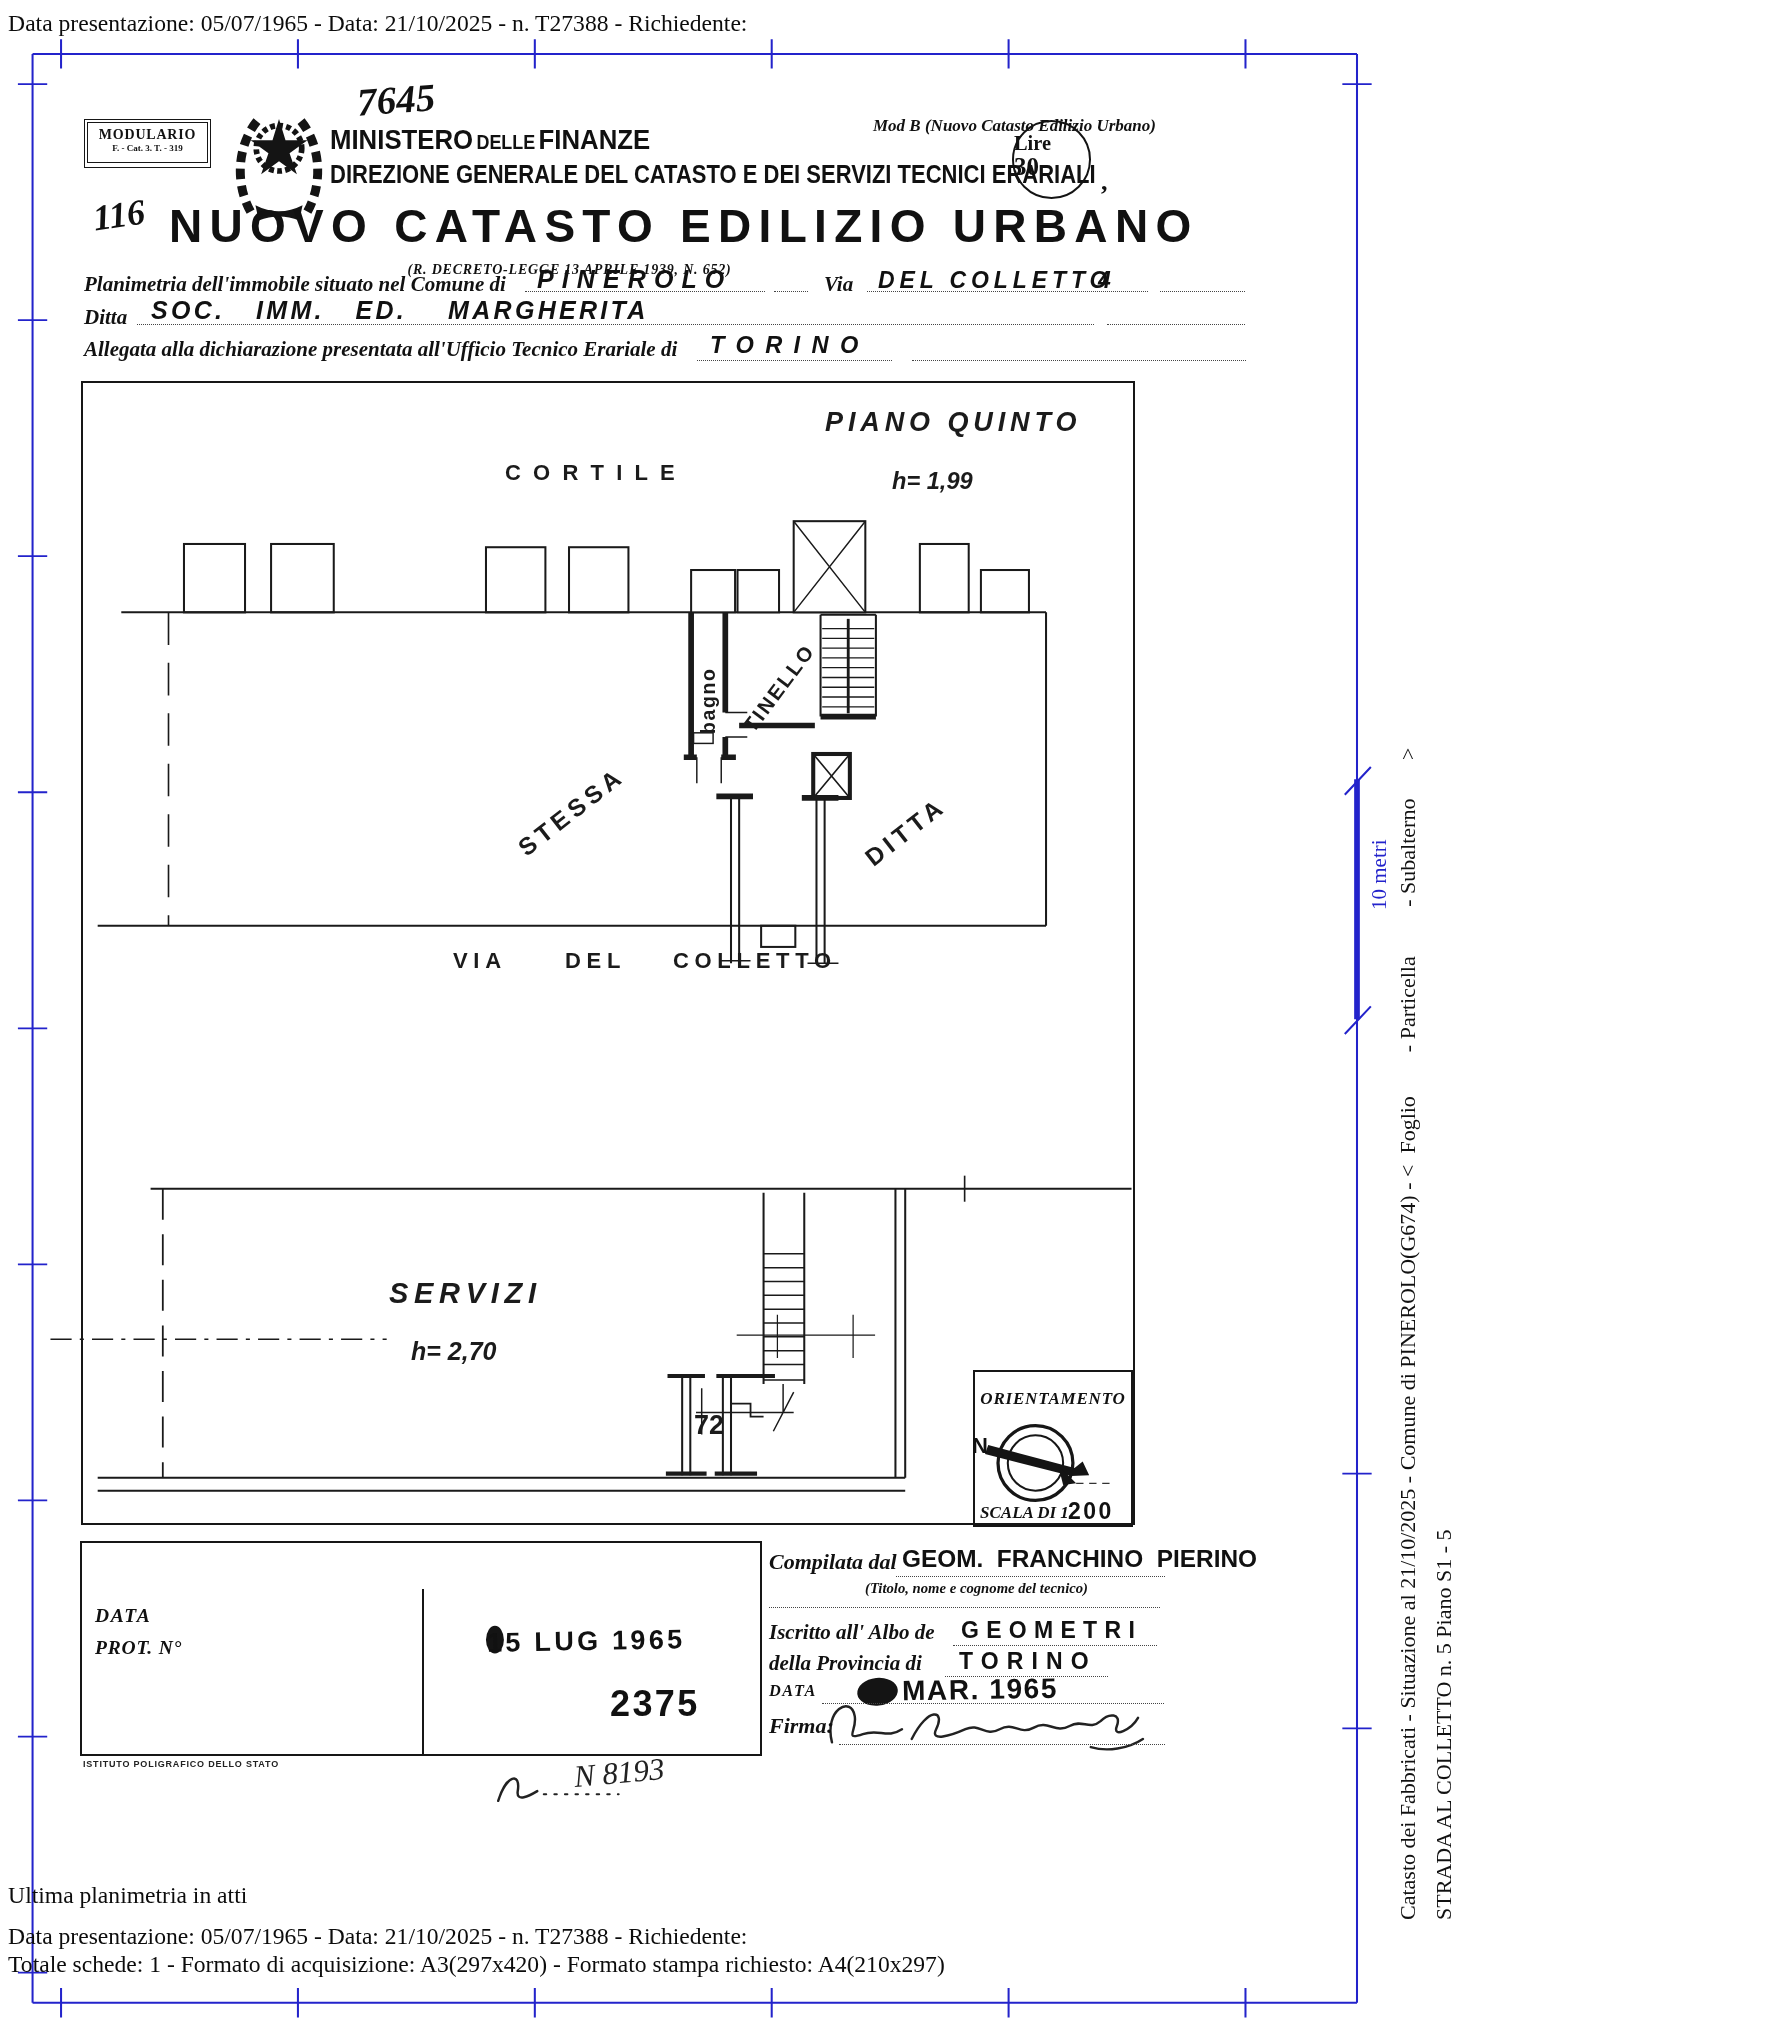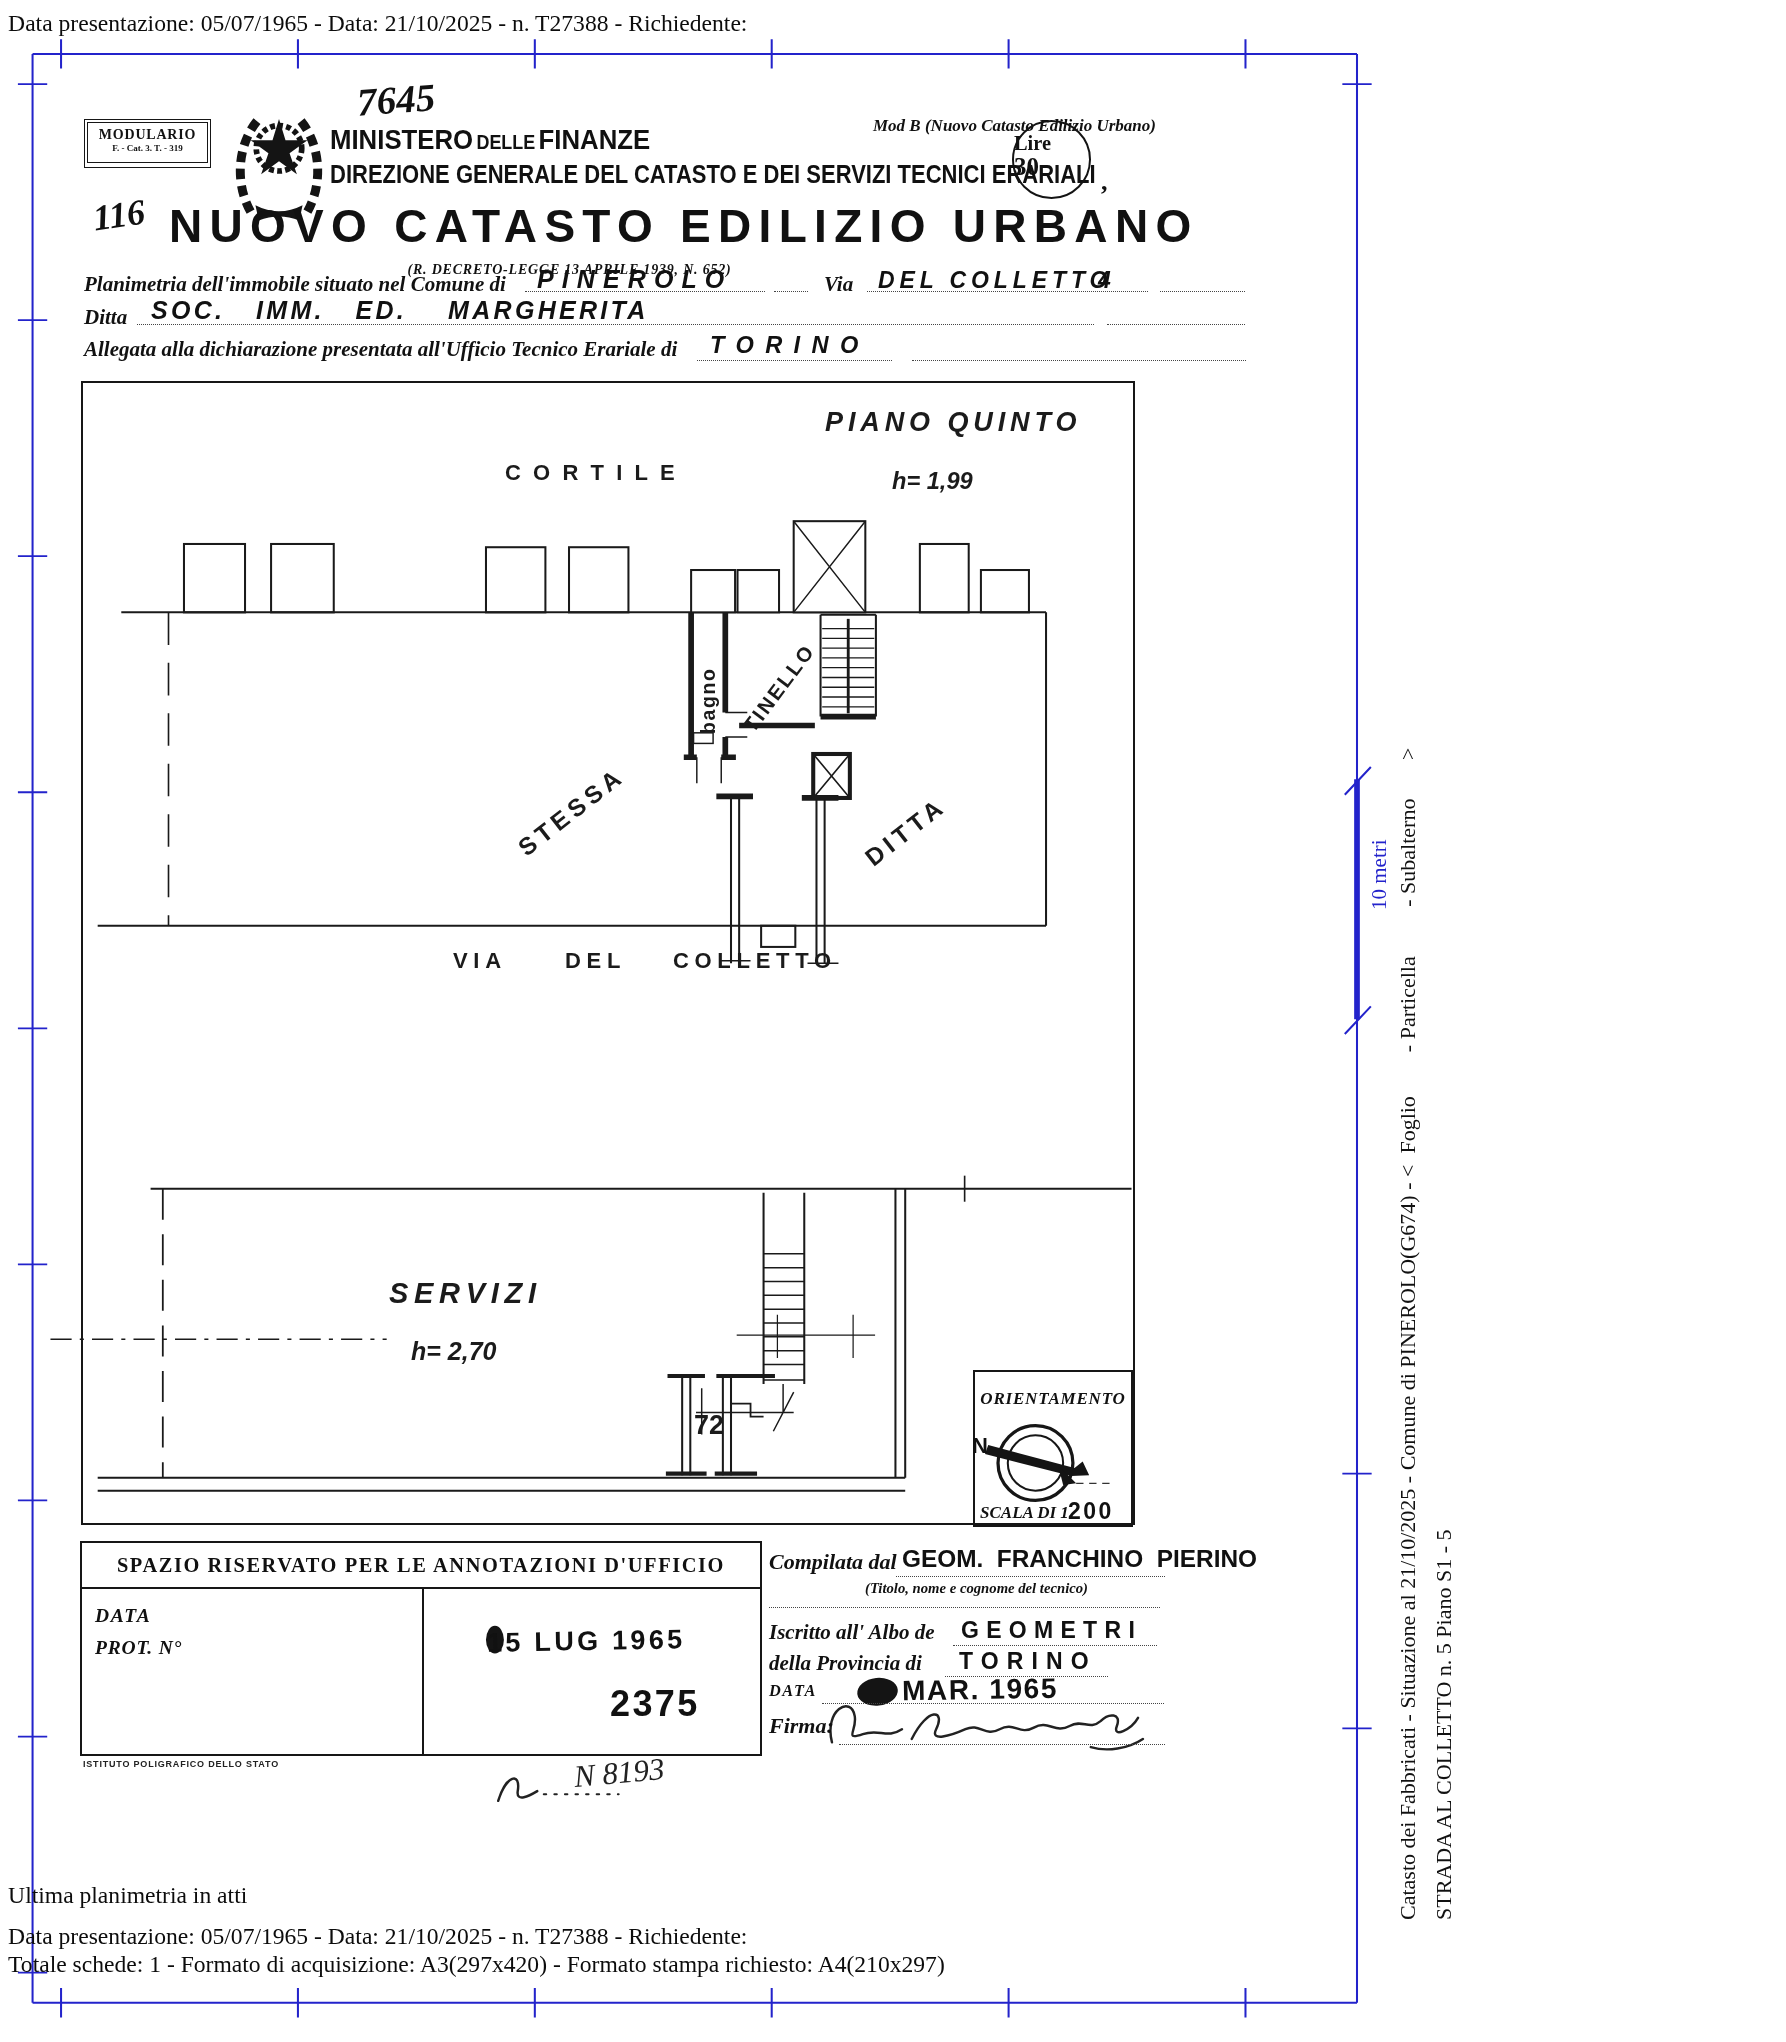--- a/index.html
+++ b/index.html
@@ -183,23 +183,20 @@
 <div class="abs planlab" style="left:411px;top:1337px;font-size:25px;font-style:italic">h= 2,70</div>
 <div class="abs planlab" style="left:694px;top:1410px;font-size:27px">72</div>
 
 <div class="box" style="left:973px;top:1370px;width:160px;height:157px"></div>
 <div class="abs ser" style="left:977px;top:1389px;width:152px;text-align:center;font-size:17px;font-weight:bold;font-style:italic;letter-spacing:0.8px">ORIENTAMENTO</div>
 <div class="abs sans" style="left:972px;top:1433px;font-size:22px;font-weight:bold">N</div>
 <div class="abs ser" style="left:980px;top:1503px;font-size:17px;font-weight:bold;font-style:italic">SCALA DI 1.</div>
 <div class="abs sans" style="left:1068px;top:1498px;font-size:23px;font-weight:bold;letter-spacing:2.4px">200</div>
 
 <div class="box" style="left:80px;top:1541px;width:682px;height:215px">
-  <div style="height:44px;border-bottom:2.4px solid #161616;text-align:center">
-    <div class="ser" style="font-size:20.4px;font-weight:bold;letter-spacing:1.6px;padding-top:10.6px">SPAZIO RISERVATO PER LE ANNOTAZIONI D'UFFICIO</div>
-  </div>
   <div class="abs" style="left:340px;top:46px;bottom:0;width:2.4px;background:#161616"></div>
   <div class="abs ser" style="left:13px;top:62px;font-size:19.5px;font-weight:bold;font-style:italic;letter-spacing:1.6px">DATA</div>
   <div class="abs ser" style="left:13px;top:94px;font-size:19.5px;font-weight:bold;font-style:italic;letter-spacing:0.8px">PROT. N°</div>
   <div class="abs sans" style="left:405px;top:83px;font-size:27px;font-weight:bold;letter-spacing:3.3px;transform:rotate(-1deg)">15 LUG 1965</div>
   <div class="abs sans" style="left:528px;top:140px;font-size:36px;font-weight:bold;letter-spacing:2.4px">2375</div>
 </div>
 <div class="abs sans" style="left:83px;top:1759px;font-size:9px;font-weight:bold;letter-spacing:0.8px;color:#222">ISTITUTO POLIGRAFICO DELLO STATO</div>
 <div class="abs ser" style="left:574px;top:1755px;font-size:31px;font-style:italic;transform:rotate(-5deg);color:#222">N 8193</div>
 
 <div class="abs ser" style="left:769px;top:1549px;font-size:22px;font-style:italic;font-weight:600">Compilata dal</div>

